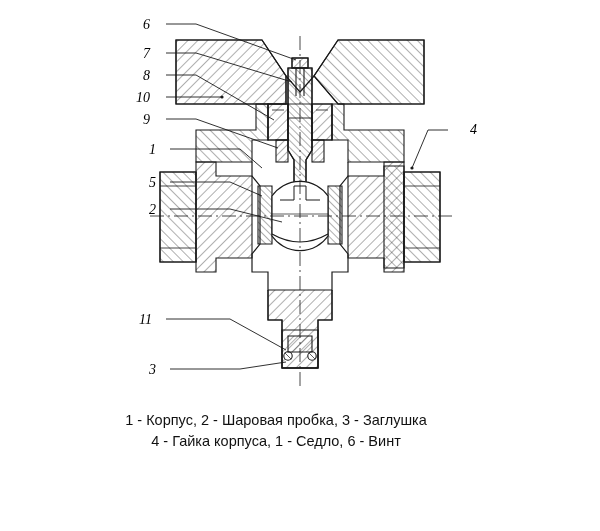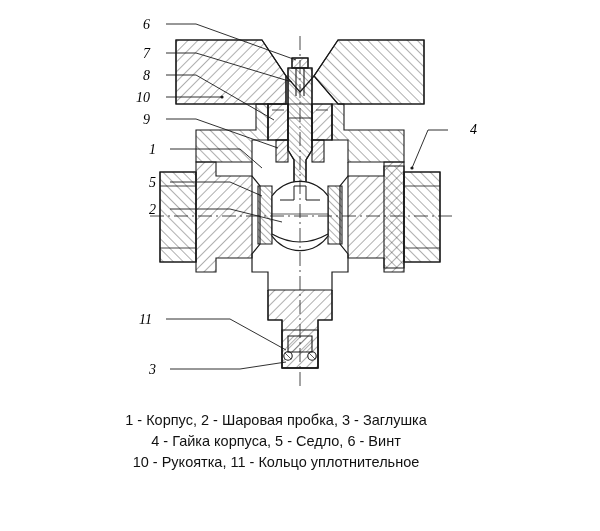--- a/index.html
+++ b/index.html
@@ -205,15 +205,14 @@
       <text class="callout-label" x="156" y="214" text-anchor="end">2</text>
       <text class="callout-label" x="470" y="134" text-anchor="start">4</text>
       <text class="callout-label" x="152" y="324" text-anchor="end">11</text>
       <text class="callout-label" x="156" y="374" text-anchor="end">3</text>
     </g>
   </svg>
 </div>
 
 <div id="legend">
   <div class="legend-line">1 - Корпус, 2 - Шаровая пробка, 3 - Заглушка</div>
-  <div class="legend-line">4 - Гайка корпуса, 5 - Седло, 6 - Винт</div>
-  <div class="legend-line">10 - Рукоятка, 11 - Кольцо уплотнительное</div>
+  <div class="legend-line">4 - Гайка корпуса, 1 - Седло, 6 - Винт</div>
 </div>
 
 </body></html>

